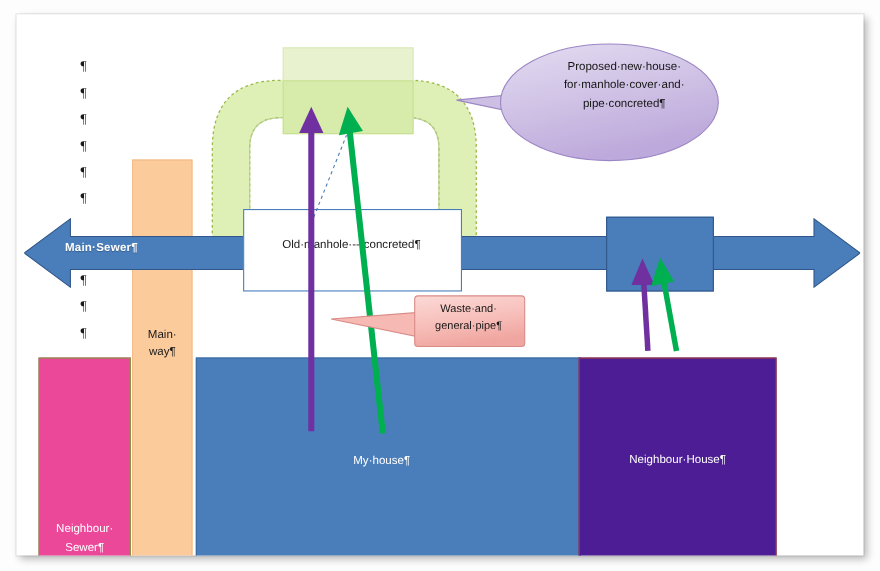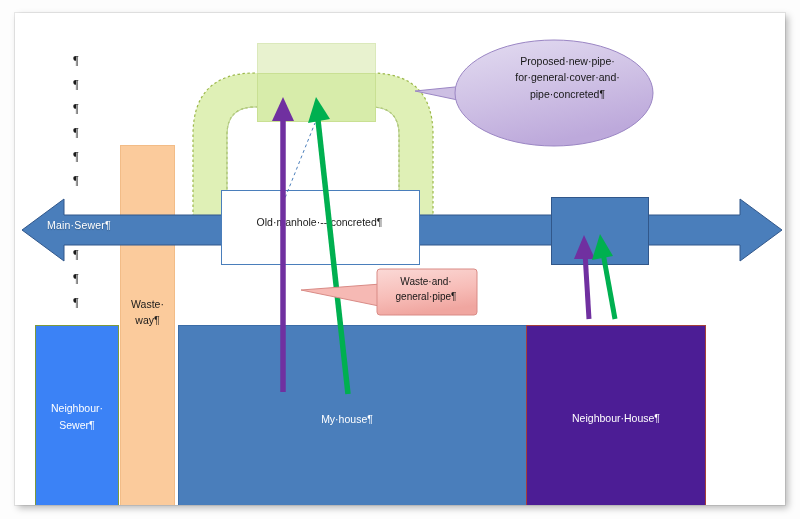--- a/index.html
+++ b/index.html
@@ -34,22 +34,22 @@
   .greenbox{
     position:absolute;background:#dff0b6;border:1px solid #cfe2a0;
   }
   #greenbox-top{left:242px;top:30px;width:117px;height:30px;background:#e8f2cf;border-color:#dbe9bb;}
   #greenbox-mid{left:242px;top:60px;width:117px;height:47px;background:#d7ecaa;border-color:#c9e093;}
 
   
   #sewer{position:absolute;left:7px;top:180px;width:760px;height:74px;}
   #sewer svg{display:block;}
   #sewer-label{
-    position:absolute;left:32px;top:206px;
-    font-size:10.5px;font-weight:normal;color:#ffffff;
+    position:absolute;left:44px;top:206px;
+    font-size:10.5px;font-weight:bold;color:#ffffff;
     letter-spacing:.2px;white-space:nowrap;
     text-shadow:0 1px 1px rgba(0,0,0,.25);
   }
 
   
   #newmanhole{
     position:absolute;left:536px;top:184px;width:96px;height:66px;
     background:#4a7ebb;border:1px solid #31578a;
   }
 
@@ -76,21 +76,21 @@
   #waste svg{display:block;}
   #waste-text{
     position:absolute;left:369px;top:261px;width:84px;
     text-align:center;font-size:10px;color:#161616;line-height:1.5;
   }
 
   
   .bldg{position:absolute;display:flex;align-items:center;justify-content:center;
         text-align:center;font-size:10.5px;color:#ffffff;line-height:1.6;}
   #house-neighbour-left{left:20px;top:312px;width:82px;height:181px;
-        background:#3b82f6;border:1px solid #7d993c;}
+        background:#ec4899;border:1px solid #7d993c;align-items:flex-end;}
   #alleyway{left:105px;top:132px;width:55px;height:365px;
         background:#fbcb9c;border:1px solid #f2bc87;color:#1a1a1a;
         align-items:flex-start;padding-top:148px;box-sizing:border-box;}
   #house-mine{left:163px;top:312px;width:348px;height:185px;
         background:#4a7ebb;border:1px solid #3b6ca6;}
   #house-neighbour-right{left:511px;top:312px;width:178px;height:185px;
         background:#4c1d95;border:1px solid #a43f3b;}
   #alleyway-label{position:absolute;left:105px;top:284px;width:55px;
         text-align:center;font-size:10.5px;color:#1a1a1a;line-height:1.5;}
   #myhouse-label{position:absolute;left:242px;top:400px;width:180px;
@@ -112,21 +112,21 @@
       <div class="pilcrow" style="top:89px">¶</div>
       <div class="pilcrow" style="top:113px">¶</div>
       <div class="pilcrow" style="top:137px">¶</div>
       <div class="pilcrow" style="top:161px">¶</div>
       <div class="pilcrow" style="top:235px">¶</div>
       <div class="pilcrow" style="top:259px">¶</div>
       <div class="pilcrow" style="top:283px">¶</div>
 
       <div class="bldg" id="alleyway"></div>
       <div id="alleyway-label">
-        <span>Waste·</span><br>
+        <span>Main·</span><br>
         <span>way¶</span>
       </div>
 
       <div id="arch-outer">
         <svg width="248" height="163" viewBox="0 0 248 163">
           <path d="M4,163 L4,66 Q4,4 66,4 L182,4 Q244,4 244,66 L244,163
                    L210,163 L210,66 Q210,38 182,38 L66,38 Q38,38 38,66 L38,163 Z" fill="#dff0b6" stroke="#9cb84a" stroke-width="1.2" stroke-dasharray="2.5,2.5"></path>
           <path d="M38,163 L38,66 Q38,38 66,38 L182,38 Q210,38 210,66 L210,163" fill="none" stroke="#b8cf8e" stroke-width="1"></path>
         </svg>
       </div>
@@ -194,22 +194,22 @@
               <stop offset="0%" stop-color="#e3dcf1"></stop>
               <stop offset="55%" stop-color="#cfc1e5"></stop>
               <stop offset="100%" stop-color="#bda9db"></stop>
             </linearGradient>
           </defs>
           <path d="M82,48 L2,56 L78,72 Z" fill="#cdbfe3" stroke="#9b86c4" stroke-width="1"></path>
           <ellipse cx="141" cy="58" rx="99" ry="53" fill="url(#ovg)" stroke="#9b86c4" stroke-width="1"></ellipse>
         </svg>
       </div>
       <div id="callout-text">
-        <span>Proposed·new·pipe·</span><br>
-        <span>for·general·cover·and·</span><br>
+        <span>Proposed·new·house·</span><br>
+        <span>for·manhole·cover·and·</span><br>
         <span>pipe·concreted¶</span>
       </div>
 
       <div id="waste">
         <svg width="180" height="52" viewBox="0 0 180 52">
           <defs>
             <linearGradient id="pkg" x1="0" y1="0" x2="0.3" y2="1">
               <stop offset="0%" stop-color="#fbd9d6"></stop>
               <stop offset="60%" stop-color="#f7bdb8"></stop>
               <stop offset="100%" stop-color="#f0a6a0"></stop>

